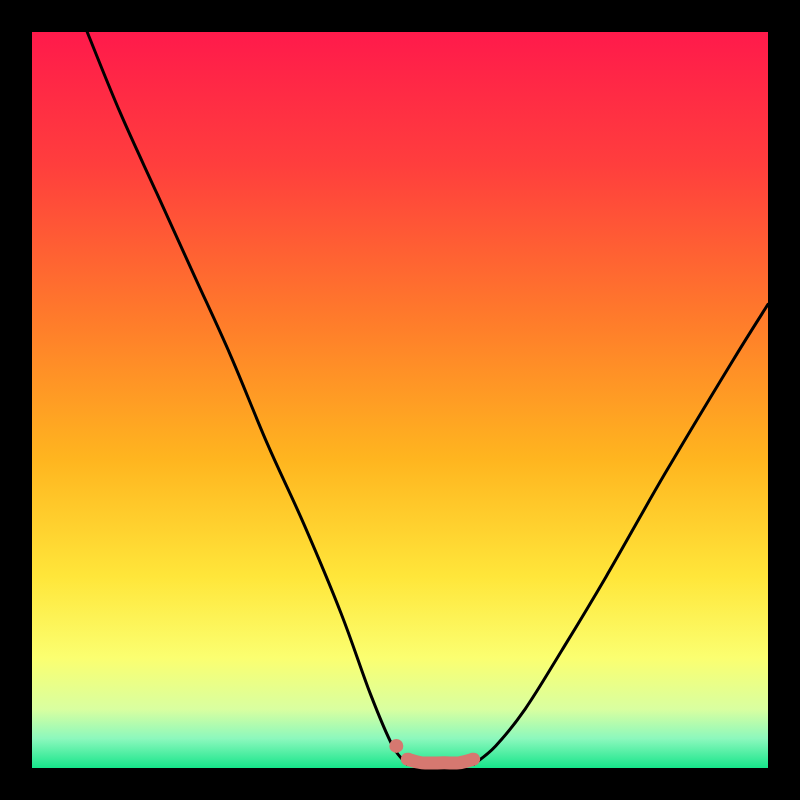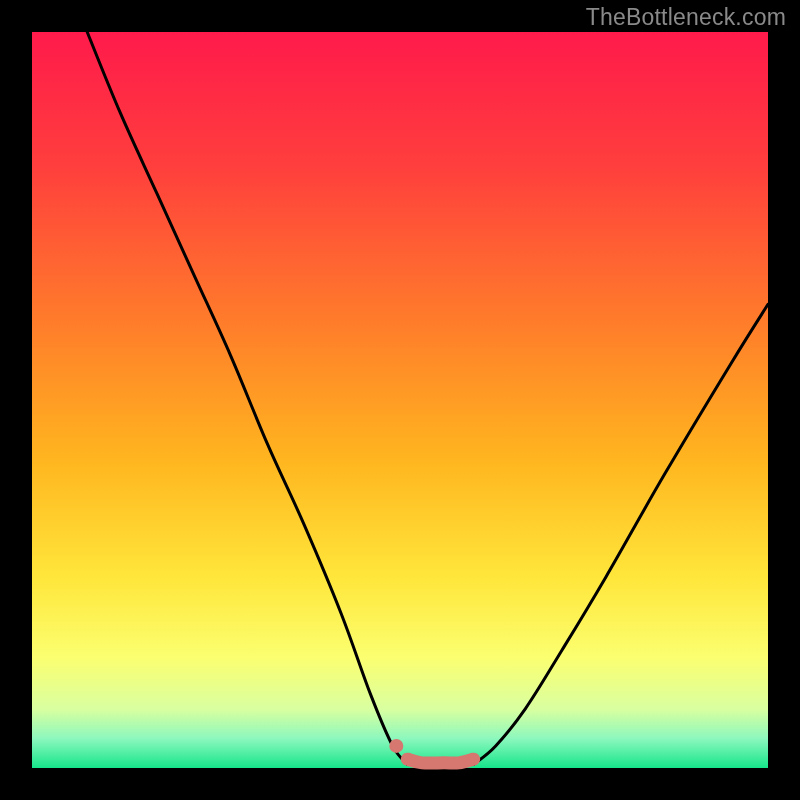--- a/index.html
+++ b/index.html
@@ -48,21 +48,20 @@
     stroke-linejoin: round;
   }
   .highlight-dot {
     fill: #d67870;
   }
 </style>
 </head>
 <body>
 
 <div class="canvas">
-  <div class="watermark">TheBottleneck.com</div>
   <svg class="plot" viewBox="0 0 800 800">
     <defs>
       <linearGradient id="bg-grad" x1="0" y1="0" x2="0" y2="1">
           <stop offset="0%" stop-color="#ff1a4b"></stop>
           <stop offset="18%" stop-color="#ff3e3d"></stop>
           <stop offset="40%" stop-color="#ff7e2a"></stop>
           <stop offset="57.99999999999999%" stop-color="#ffb51f"></stop>
           <stop offset="74%" stop-color="#ffe63a"></stop>
           <stop offset="85%" stop-color="#fbff70"></stop>
           <stop offset="92%" stop-color="#d9ffa0"></stop>

